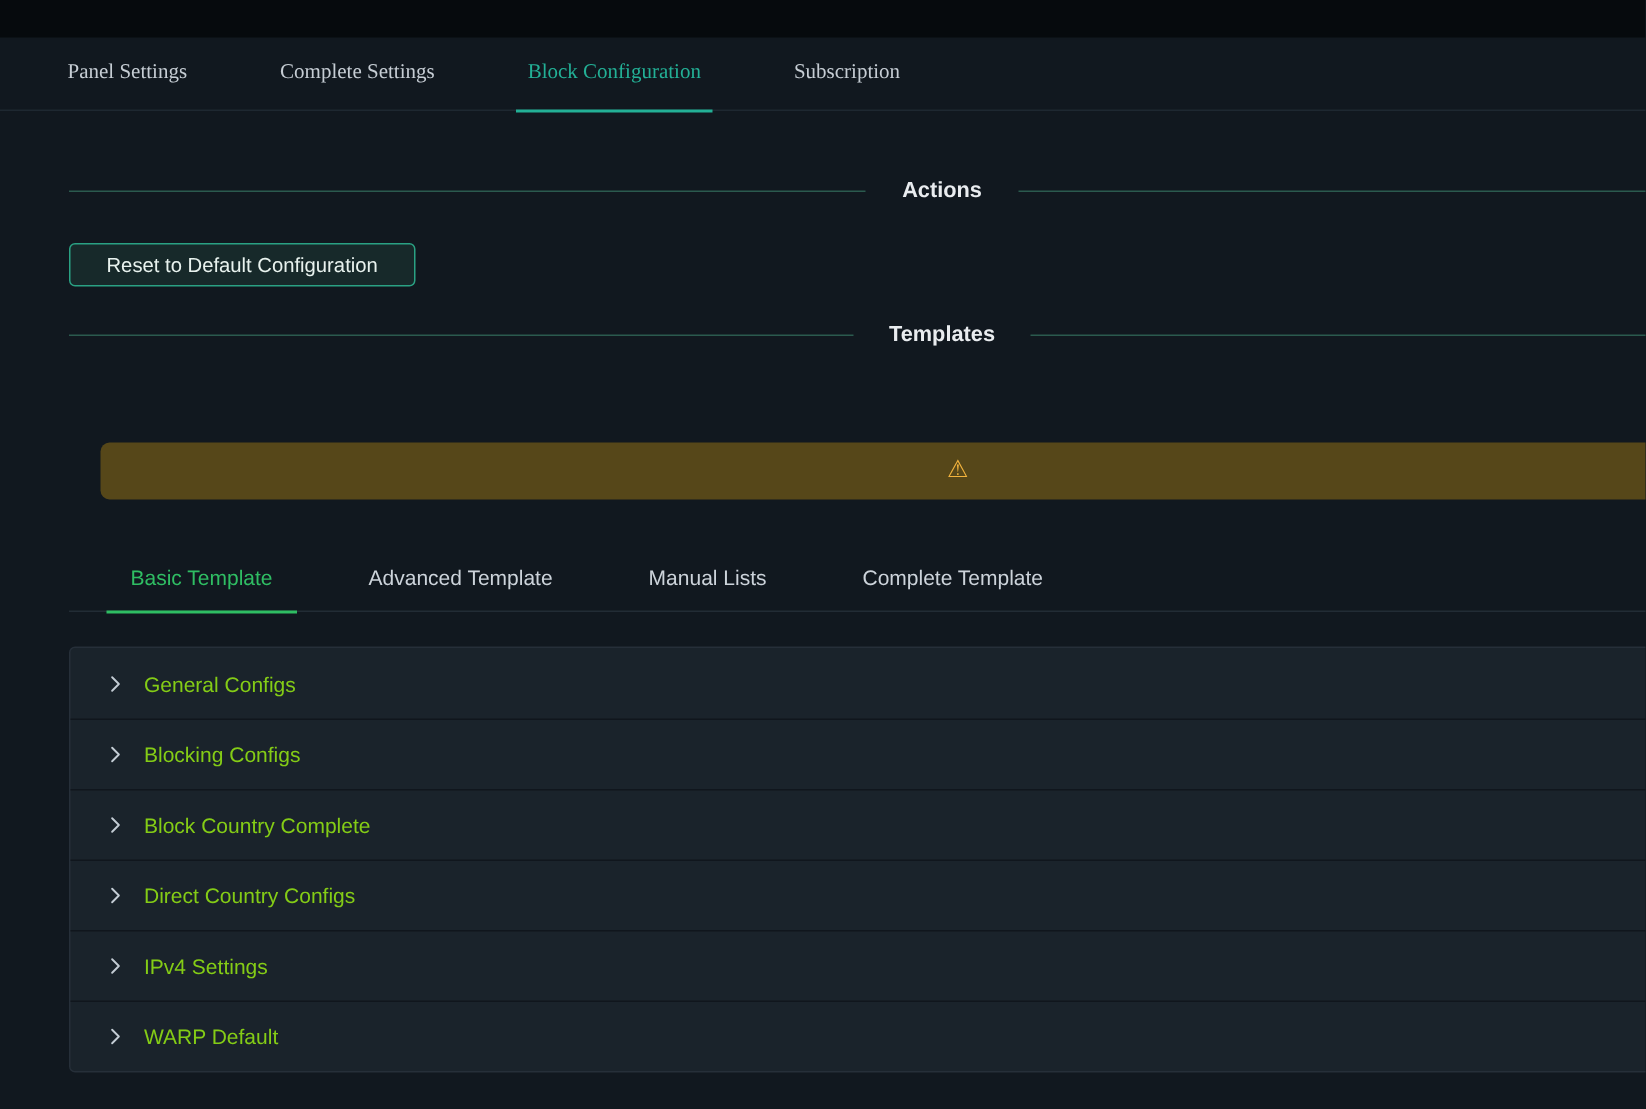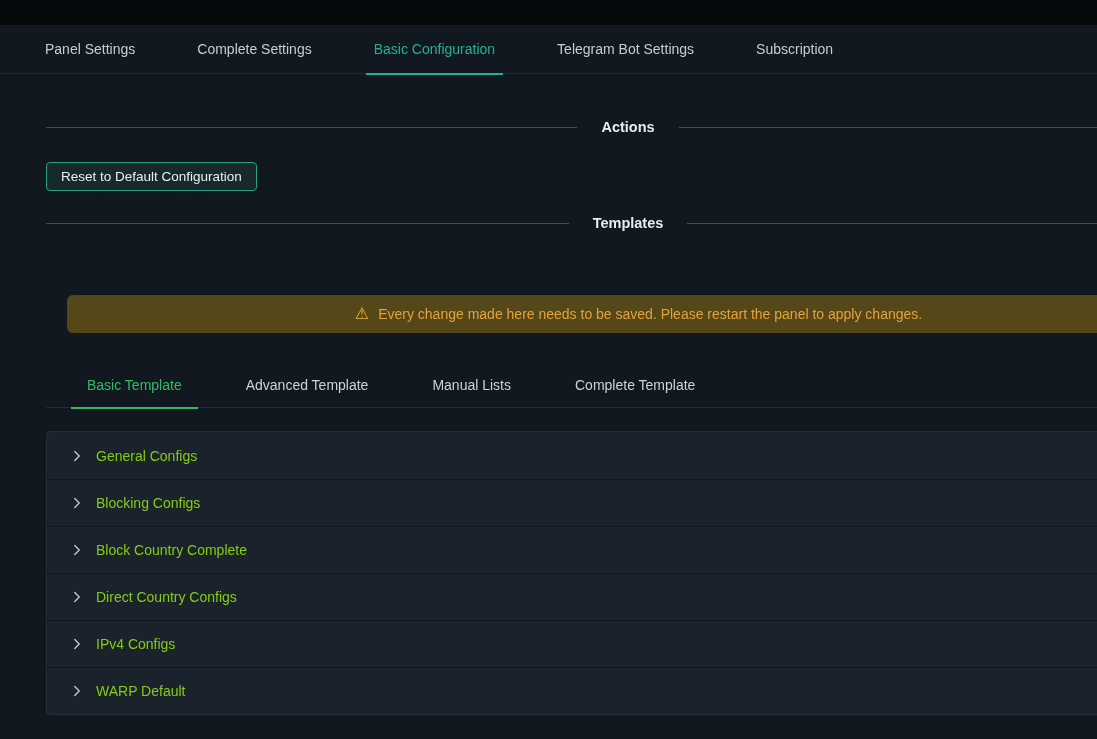--- a/index.html
+++ b/index.html
@@ -31,20 +31,21 @@
   .tab {
     font-size: 14px;
     color: #c6cdd4;
     margin-right: 62px;
     height: 49px;
     display: flex;
     align-items: center;
     cursor: pointer;
     position: relative;
     white-space: nowrap;
+    font-family: Liberation Serif, serif;
   }
   .tab.active { color: #23b096; }
   .tab.active::after {
     content: "";
     position: absolute;
     left: -8px; right: -8px; bottom: -1px;
     height: 2px;
     background: #23b096;
   }
 
@@ -72,21 +73,21 @@
     color: #e9ecef;
     white-space: nowrap;
   }
   .divider-actions { margin-top: 42px; }
   .divider-templates { margin-top: 21px; }
 
   
   .reset-btn {
     margin-top: 24px;
     height: 29px;
-    padding: 0 14px;
+    padding: 0 24px;
     background: #17292a;
     border: 1px solid #2aa183;
     border-radius: 4px;
     color: #e8f2ee;
     font-size: 13.5px;
     font-family: "Liberation Sans", sans-serif;
     cursor: pointer;
     display: inline-flex;
     align-items: center;
   }
@@ -177,22 +178,21 @@
   }
 </style>
 </head>
 <body>
 
 <div class="top-strip"></div>
 
 <div class="tabs-bar">
   <div class="tab">Panel Settings</div>
   <div class="tab">Complete Settings</div>
-  <div class="tab active">Basic Configuration</div>
-  <div class="tab">Telegram Bot Settings</div>
+  <div class="tab active">Block Configuration</div>
   <div class="tab">Subscription</div>
 </div>
 
 <div class="content">
 
   <div class="divider divider-actions">
     <div class="divider-line"></div>
     <div class="divider-title">Actions</div>
     <div class="divider-line"></div>
   </div>
@@ -200,21 +200,20 @@
   <button class="reset-btn">Reset to Default Configuration</button>
 
   <div class="divider divider-templates">
     <div class="divider-line"></div>
     <div class="divider-title">Templates</div>
     <div class="divider-line"></div>
   </div>
 
   <div class="warning-banner">
     <span class="warning-icon">⚠</span>
-    <span class="warning-text">Every change made here needs to be saved. Please restart the panel to apply changes.</span>
   </div>
 
   <div class="subtabs-bar">
     <div class="subtab active">Basic Template</div>
     <div class="subtab">Advanced Template</div>
     <div class="subtab">Manual Lists</div>
     <div class="subtab">Complete Template</div>
   </div>
 
   <div class="accordion">
@@ -254,21 +253,21 @@
       </span>
       <span class="accordion-label">Direct Country Configs</span>
     </div>
 
     <div class="accordion-row">
       <span class="chevron">
         <svg width="12" height="12" viewBox="0 0 16 16">
             <path d="M5 2l6 6-6 6" stroke="#c3ccd4" stroke-width="1.7" fill="none" stroke-linecap="round" stroke-linejoin="round"></path>
           </svg>
       </span>
-      <span class="accordion-label">IPv4 Configs</span>
+      <span class="accordion-label">IPv4 Settings</span>
     </div>
 
     <div class="accordion-row">
       <span class="chevron">
         <svg width="12" height="12" viewBox="0 0 16 16">
             <path d="M5 2l6 6-6 6" stroke="#c3ccd4" stroke-width="1.7" fill="none" stroke-linecap="round" stroke-linejoin="round"></path>
           </svg>
       </span>
       <span class="accordion-label">WARP Default</span>
     </div>

